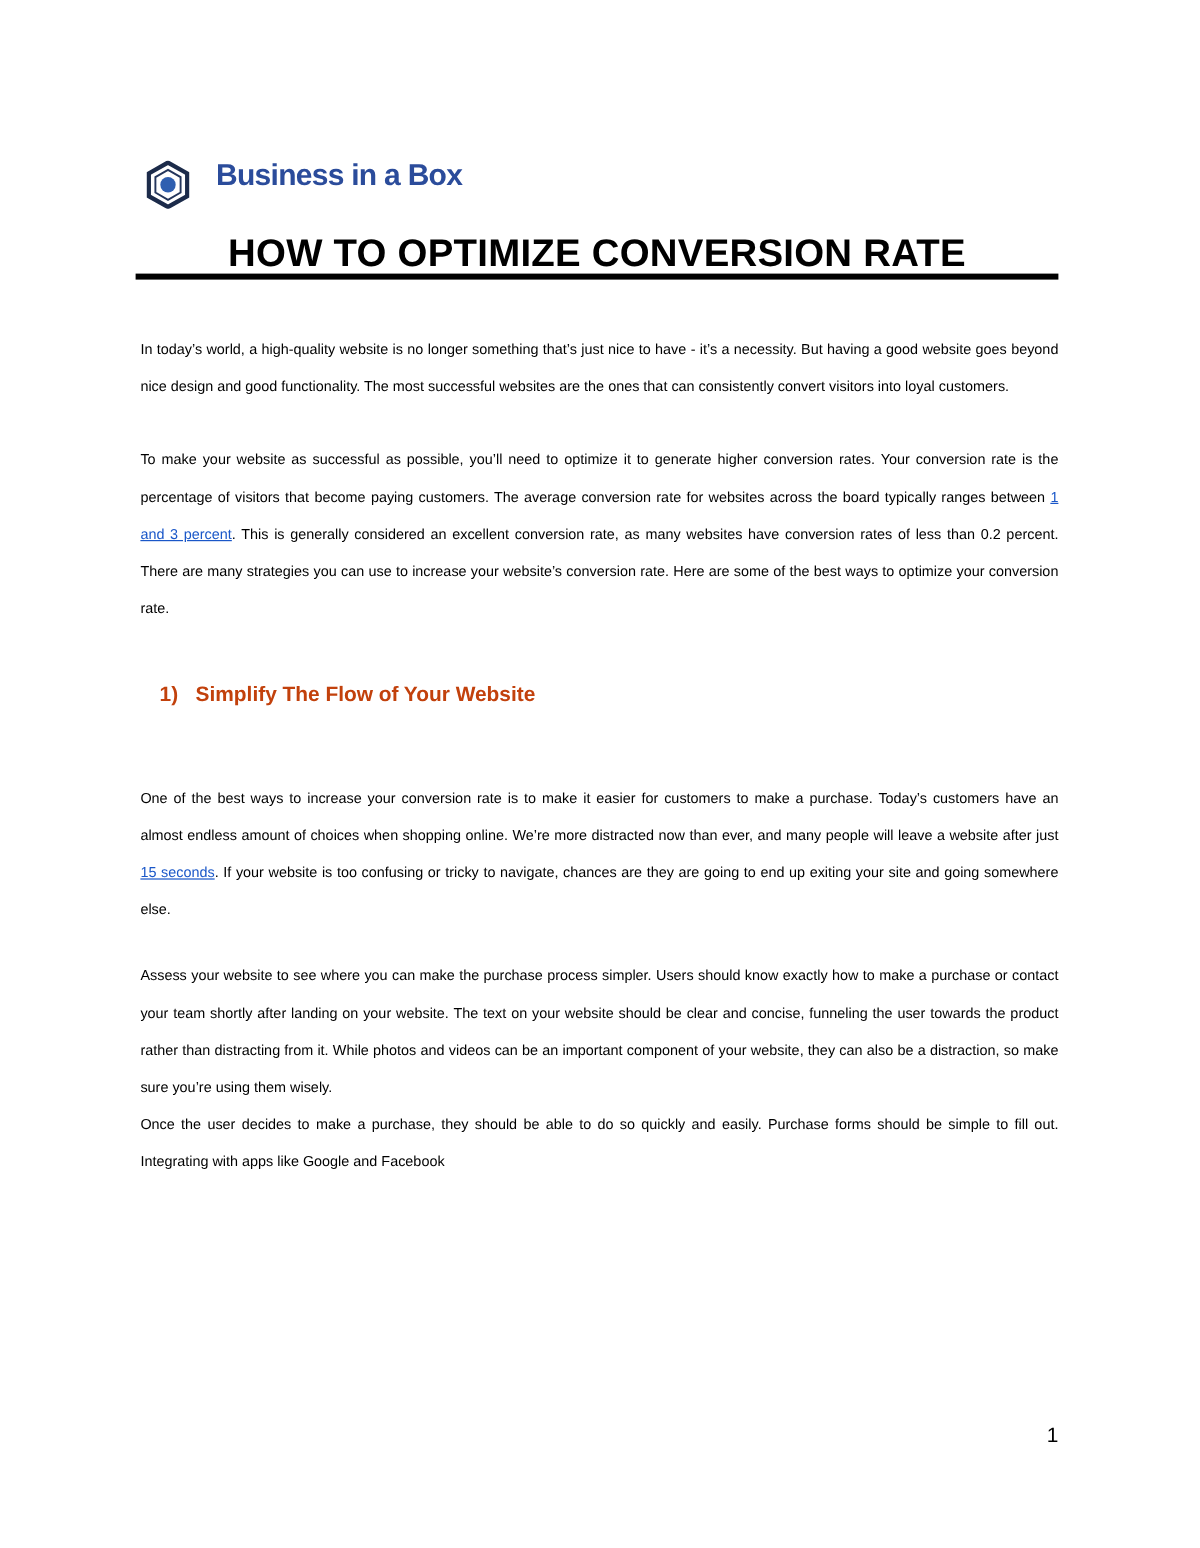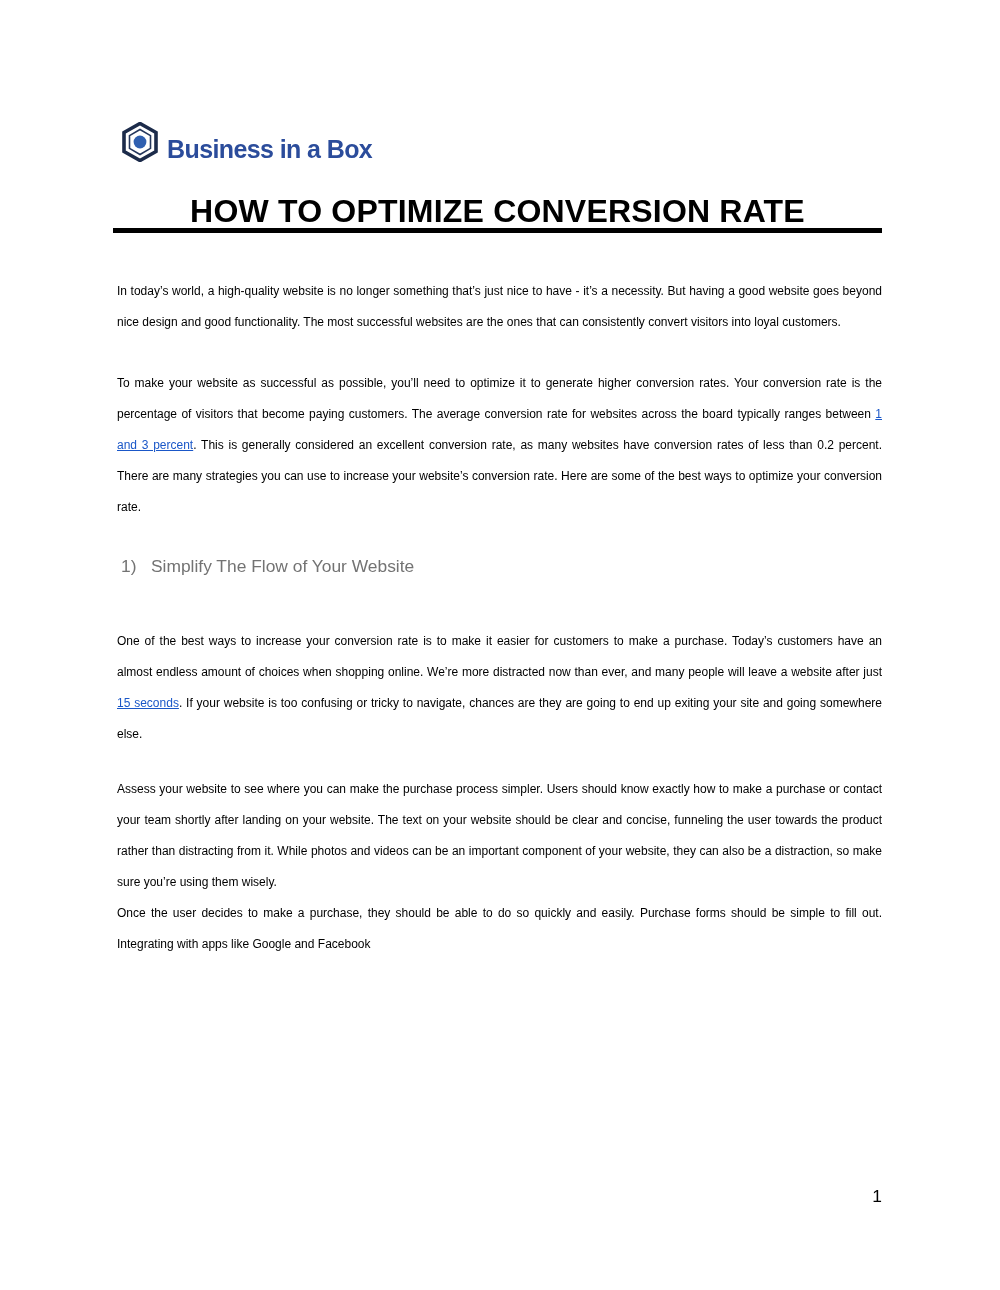--- a/index.html
+++ b/index.html
@@ -20,24 +20,24 @@
     position: relative;
     width: 1000px;
     height: 1290px;
     box-sizing: border-box;
   }
 
   
   .logo-block {
     position: absolute;
     left: 122px;
-    top: 122px;
+    top: 134px;
     display: flex;
-    align-items: flex-end;
-    gap: 9px;
+    align-items: flex-start;
+    gap: 22px;
   }
   .logo-mark {
     width: 36px;
     height: 40px;
     flex: 0 0 auto;
     display: block;
   }
   .logo-text {
     font-family: "Liberation Sans", sans-serif;
     font-size: 25px;
@@ -86,24 +86,24 @@
     text-justify: inter-word;
     color: #000;
     hyphens: none;
   }
   .spacer-30 { height: 30px; }
   .spacer-24 { height: 24px; }
   .spacer-40 { height: 40px; }
 
   .section-heading {
     font-size: 17.4px;
-    font-weight: normal;
+    font-weight: bold;
     line-height: 31px;
-    color: #737373;
-    margin: 4px;
+    color: #c2410c;
+    margin: 16px;
     text-align: left;
     white-space: pre;
   }
 
   a.doclink, .doclink {
     color: #1a57c8;
     text-decoration: underline;
     cursor: pointer;
   }
 

